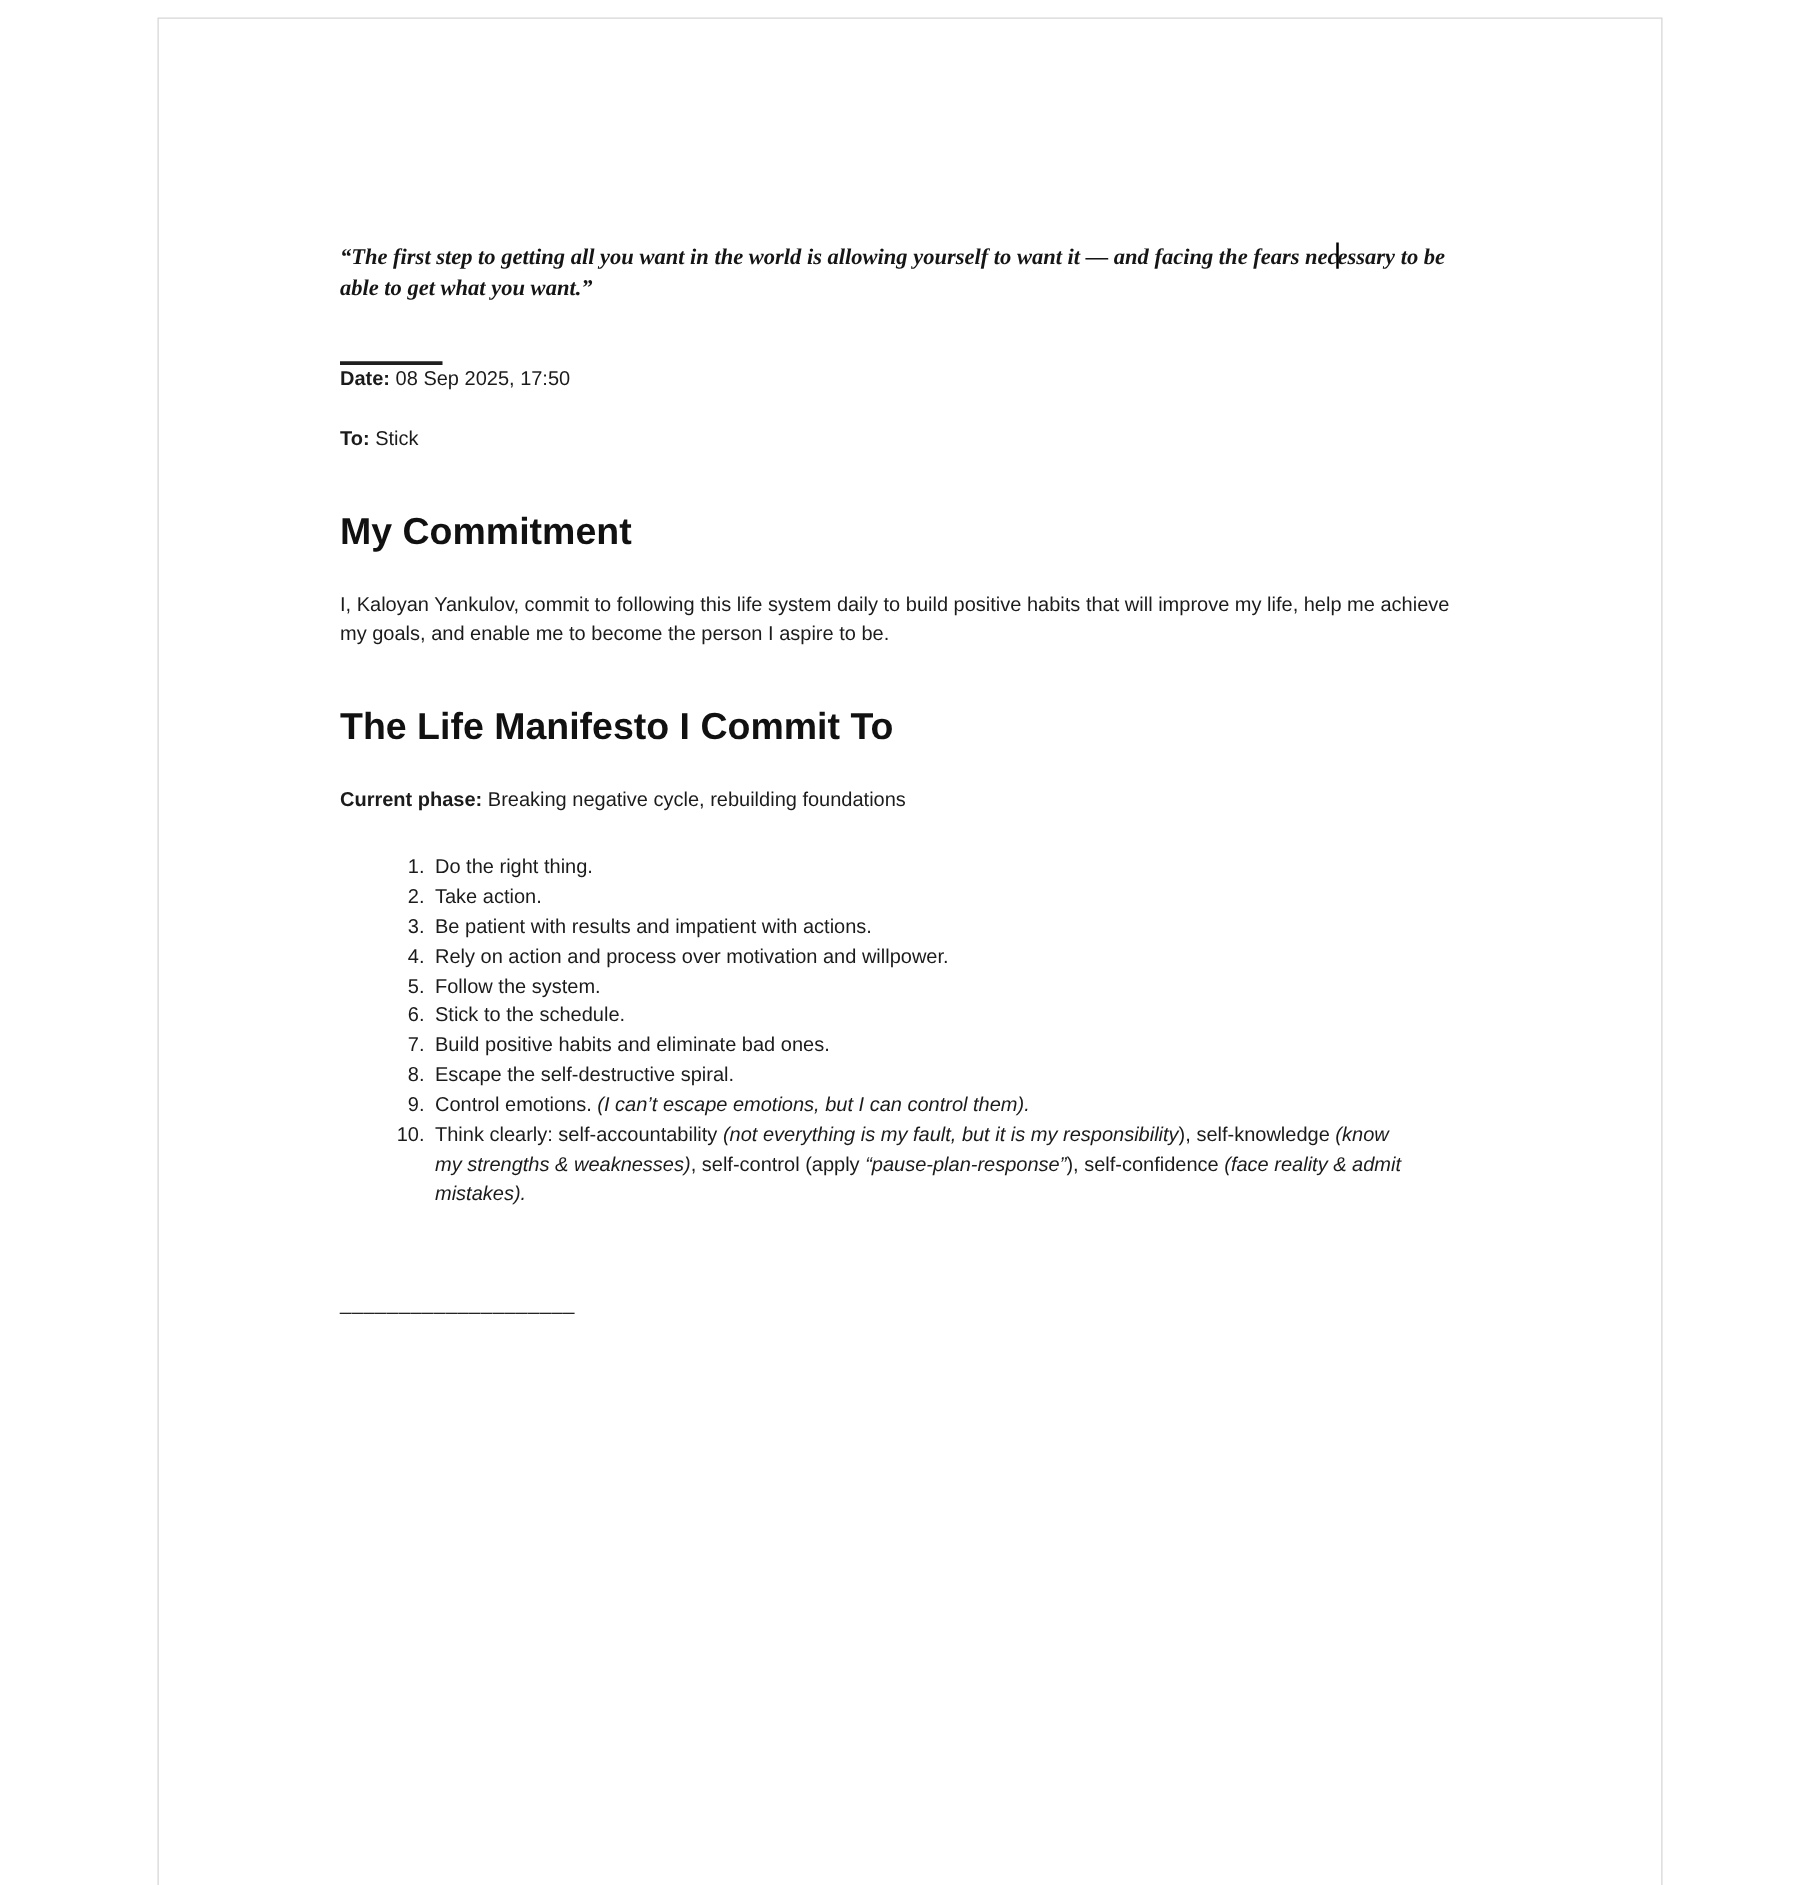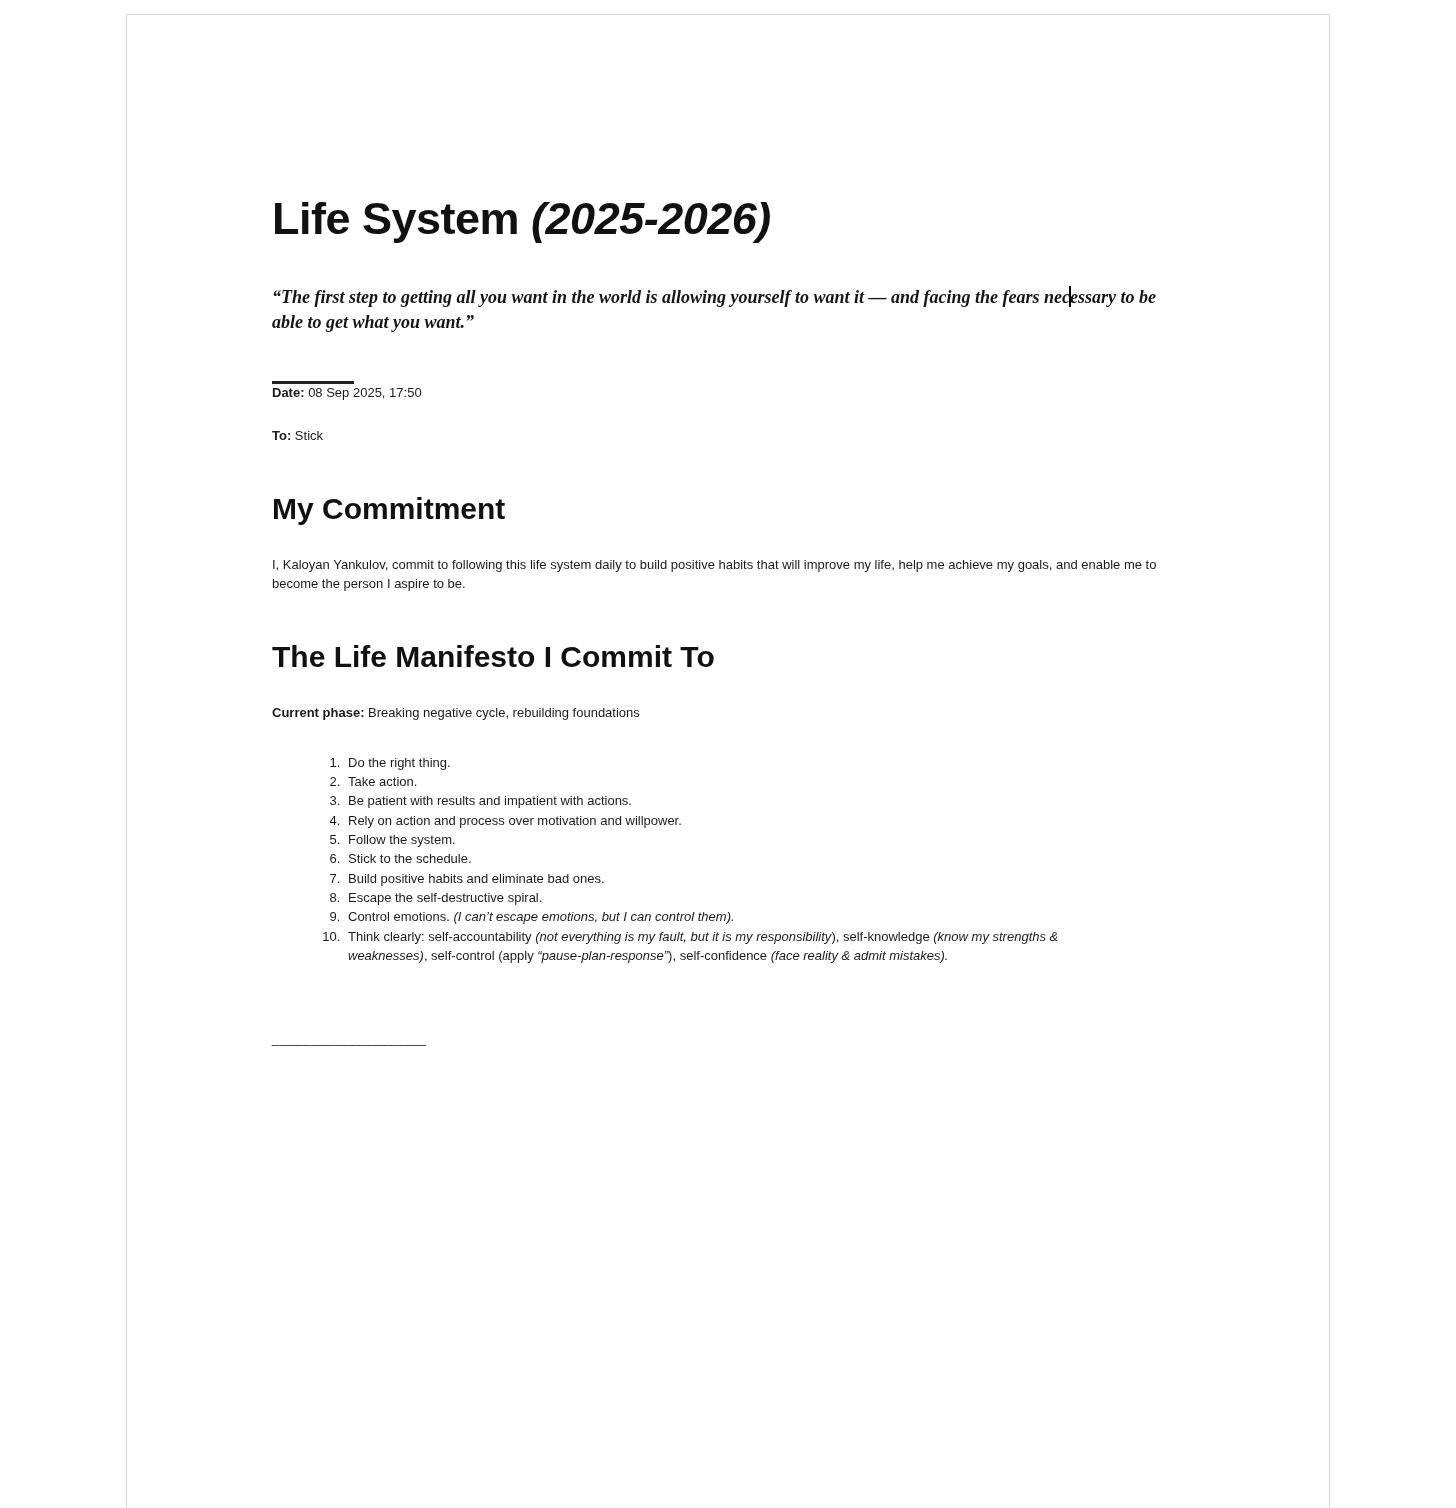--- a/index.html
+++ b/index.html
@@ -57,21 +57,21 @@
     margin-bottom: 28px;
   }
   h3 {
     font-size: 30px;
     font-weight: 700;
     color: #111111;
     margin-top: 46px;
     margin-bottom: 30px;
   }
   p, li {
-    font-size: 13px;
+    font-size: 16px;
     line-height: 1.45;
     color: #1b1b1b;
   }
   p.meta { margin-bottom: 24px; }
   p.body-text { max-width: 905px; margin-bottom: 10px; }
   .label { font-weight: 700; }
   ol.manifesto-list {
     margin: 30px 0 0 0;
     padding-left: 72px;
     max-width: 860px;
@@ -85,21 +85,20 @@
   p.signature-line {
     margin-top: 64px;
     letter-spacing: 0.5px;
   }
 </style>
 </head>
 <body>
 
 <div class="page">
 
-  <h1><span>Life System </span><em>(2025-2026)</em></h1>
 
   <div class="quote"><span>“The first step to getting all you want in the world is allowing yourself to want it — and facing the fears nec</span><span class="caret"></span><span>essary to be able to get what you want.”</span></div>
 
   <div class="divider"></div>
 
 
   <p class="meta"><span class="label">Date:</span><span> 08 Sep 2025, 17:50</span></p>
 
   <p class="meta"><span class="label">To:</span><span> Stick</span></p>
 

